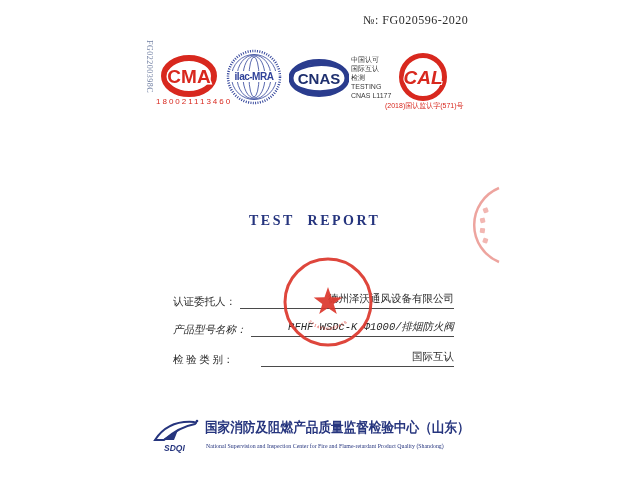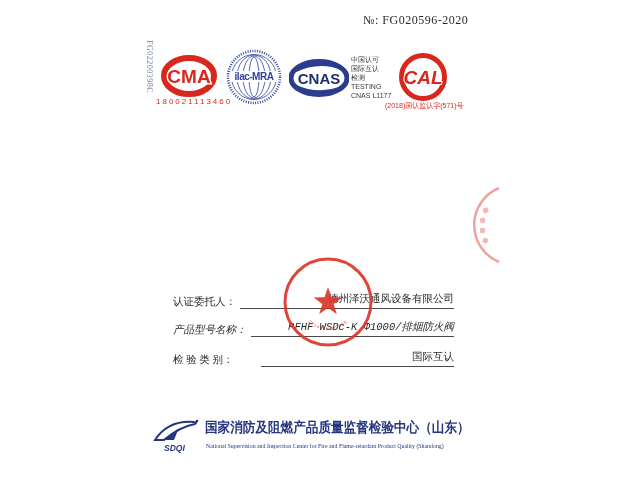--- a/index.html
+++ b/index.html
@@ -96,20 +96,21 @@
     <div>TESTING</div>
     <div>CNAS L1177</div>
   </div>
 
   <svg class="logo" style="left:398px;top:52px;" width="50" height="50" viewBox="0 0 50 50">
     <circle cx="25" cy="25" r="21.5" fill="none" stroke="#d8281e" stroke-width="5"></circle>
     <text x="25" y="32" text-anchor="middle" font-size="19" font-weight="900" font-style="italic" fill="#d8281e" stroke="#ffffff" stroke-width="2" paint-order="stroke">CAL</text>
   </svg>
   <div class="cal-caption">(2018)国认监认字(571)号</div>
 
+  <div class="title-en">TEST REPORT</div>
 
   <div class="field" id="field-0">
     <span class="lbl">认证委托人：</span>
     <span class="val">德州泽沃通风设备有限公司</span>
   </div>
   <div class="field" id="field-1">
     <span class="lbl">产品型号名称：</span>
     <span class="val mono-val">PFHF WSDc-K Φ1000/排烟防火阀</span>
   </div>
   <div class="field" id="field-2">

